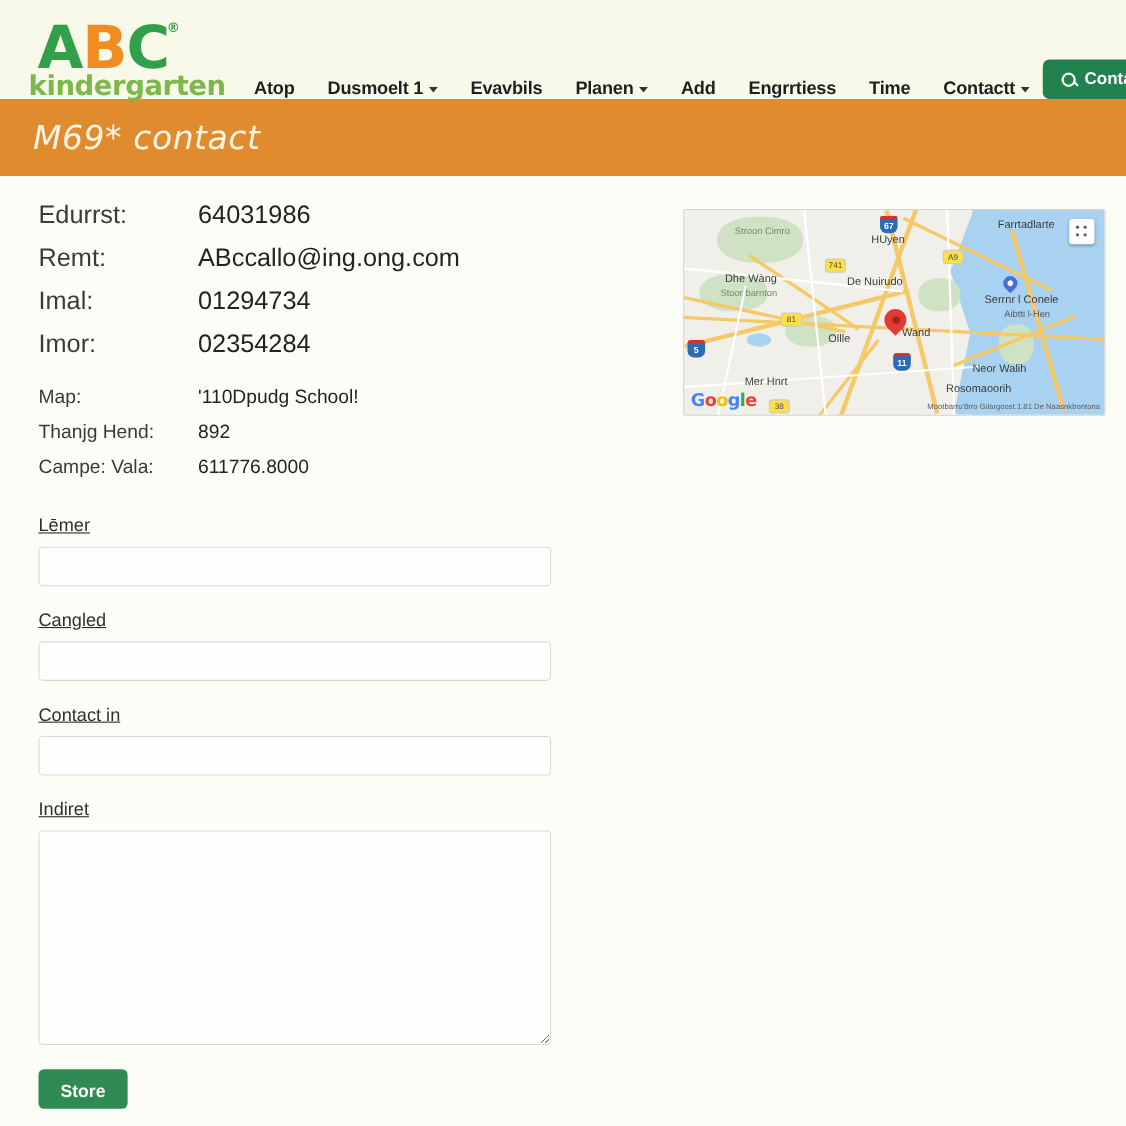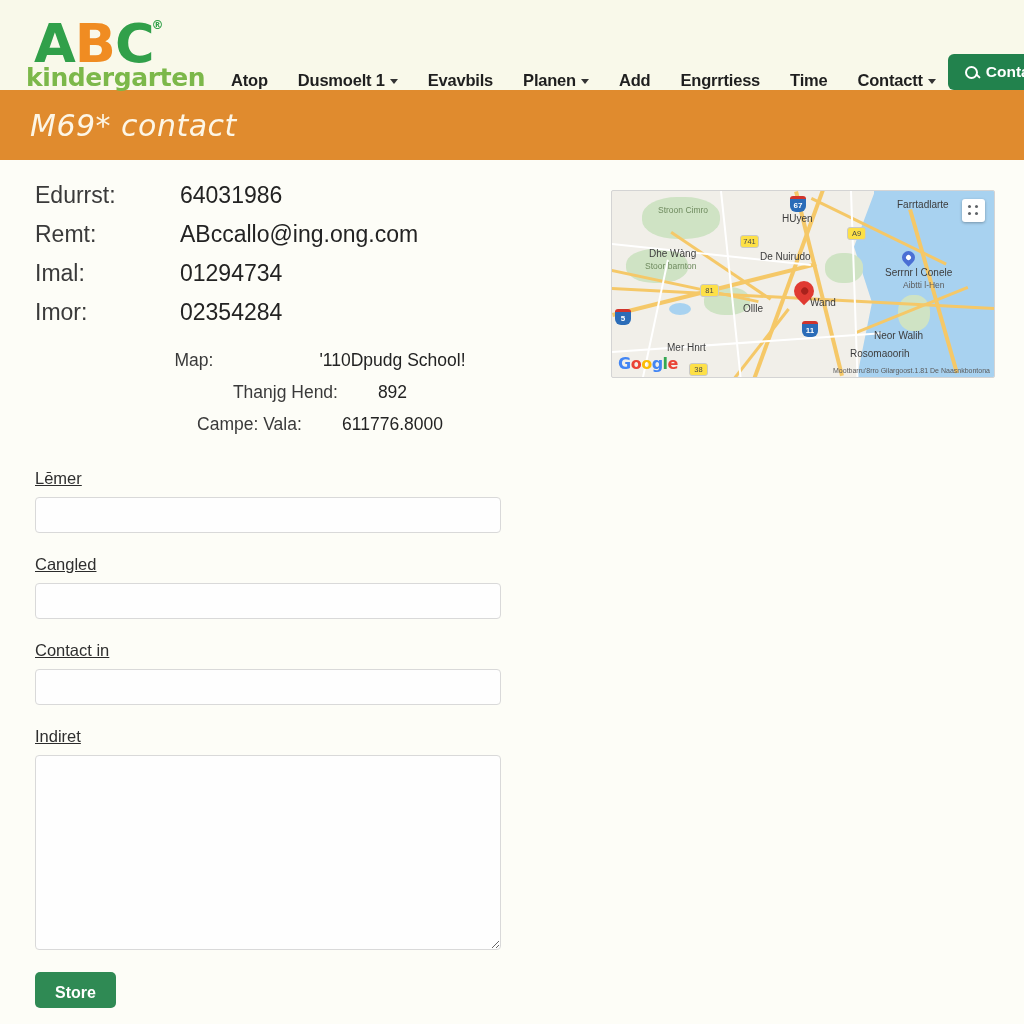--- a/index.html
+++ b/index.html
@@ -133,42 +133,42 @@
     color: #fdf6e6;
     letter-spacing: 0.5px;
     font-style: italic;
     font-weight: 400;
   }
 
   
   .main {
     display: flex;
     padding: 22px 20px 0 20px;
-    gap: 6px;
+    gap: 16px;
   }
   .col-left { width: 585px; flex: 0 0 585px; padding-left: 15px; }
   .col-right { flex: 1 1 auto; padding-top: 8px; }
 
   .info-row {
     display: flex;
     align-items: baseline;
     margin-bottom: 12px;
   }
   .info-row.big .info-label {
     width: 145px;
     flex: 0 0 145px;
     font-size: 23px;
     color: #3a3a3a;
   }
   .info-row.big .info-value {
     font-size: 23px;
     color: #232323;
   }
   .info-group-2 { margin-top: 24px; }
-  .info-row.small { margin-bottom: 11px; justify-content: center; }
+  .info-row.small { margin-bottom: 11px; }
   .info-row.small .info-label {
     width: 145px;
     flex: 0 0 145px;
     font-size: 17.5px;
     color: #3a3a3a;
   }
   .info-row.small .info-value {
     font-size: 17.5px;
     color: #232323;
   }

